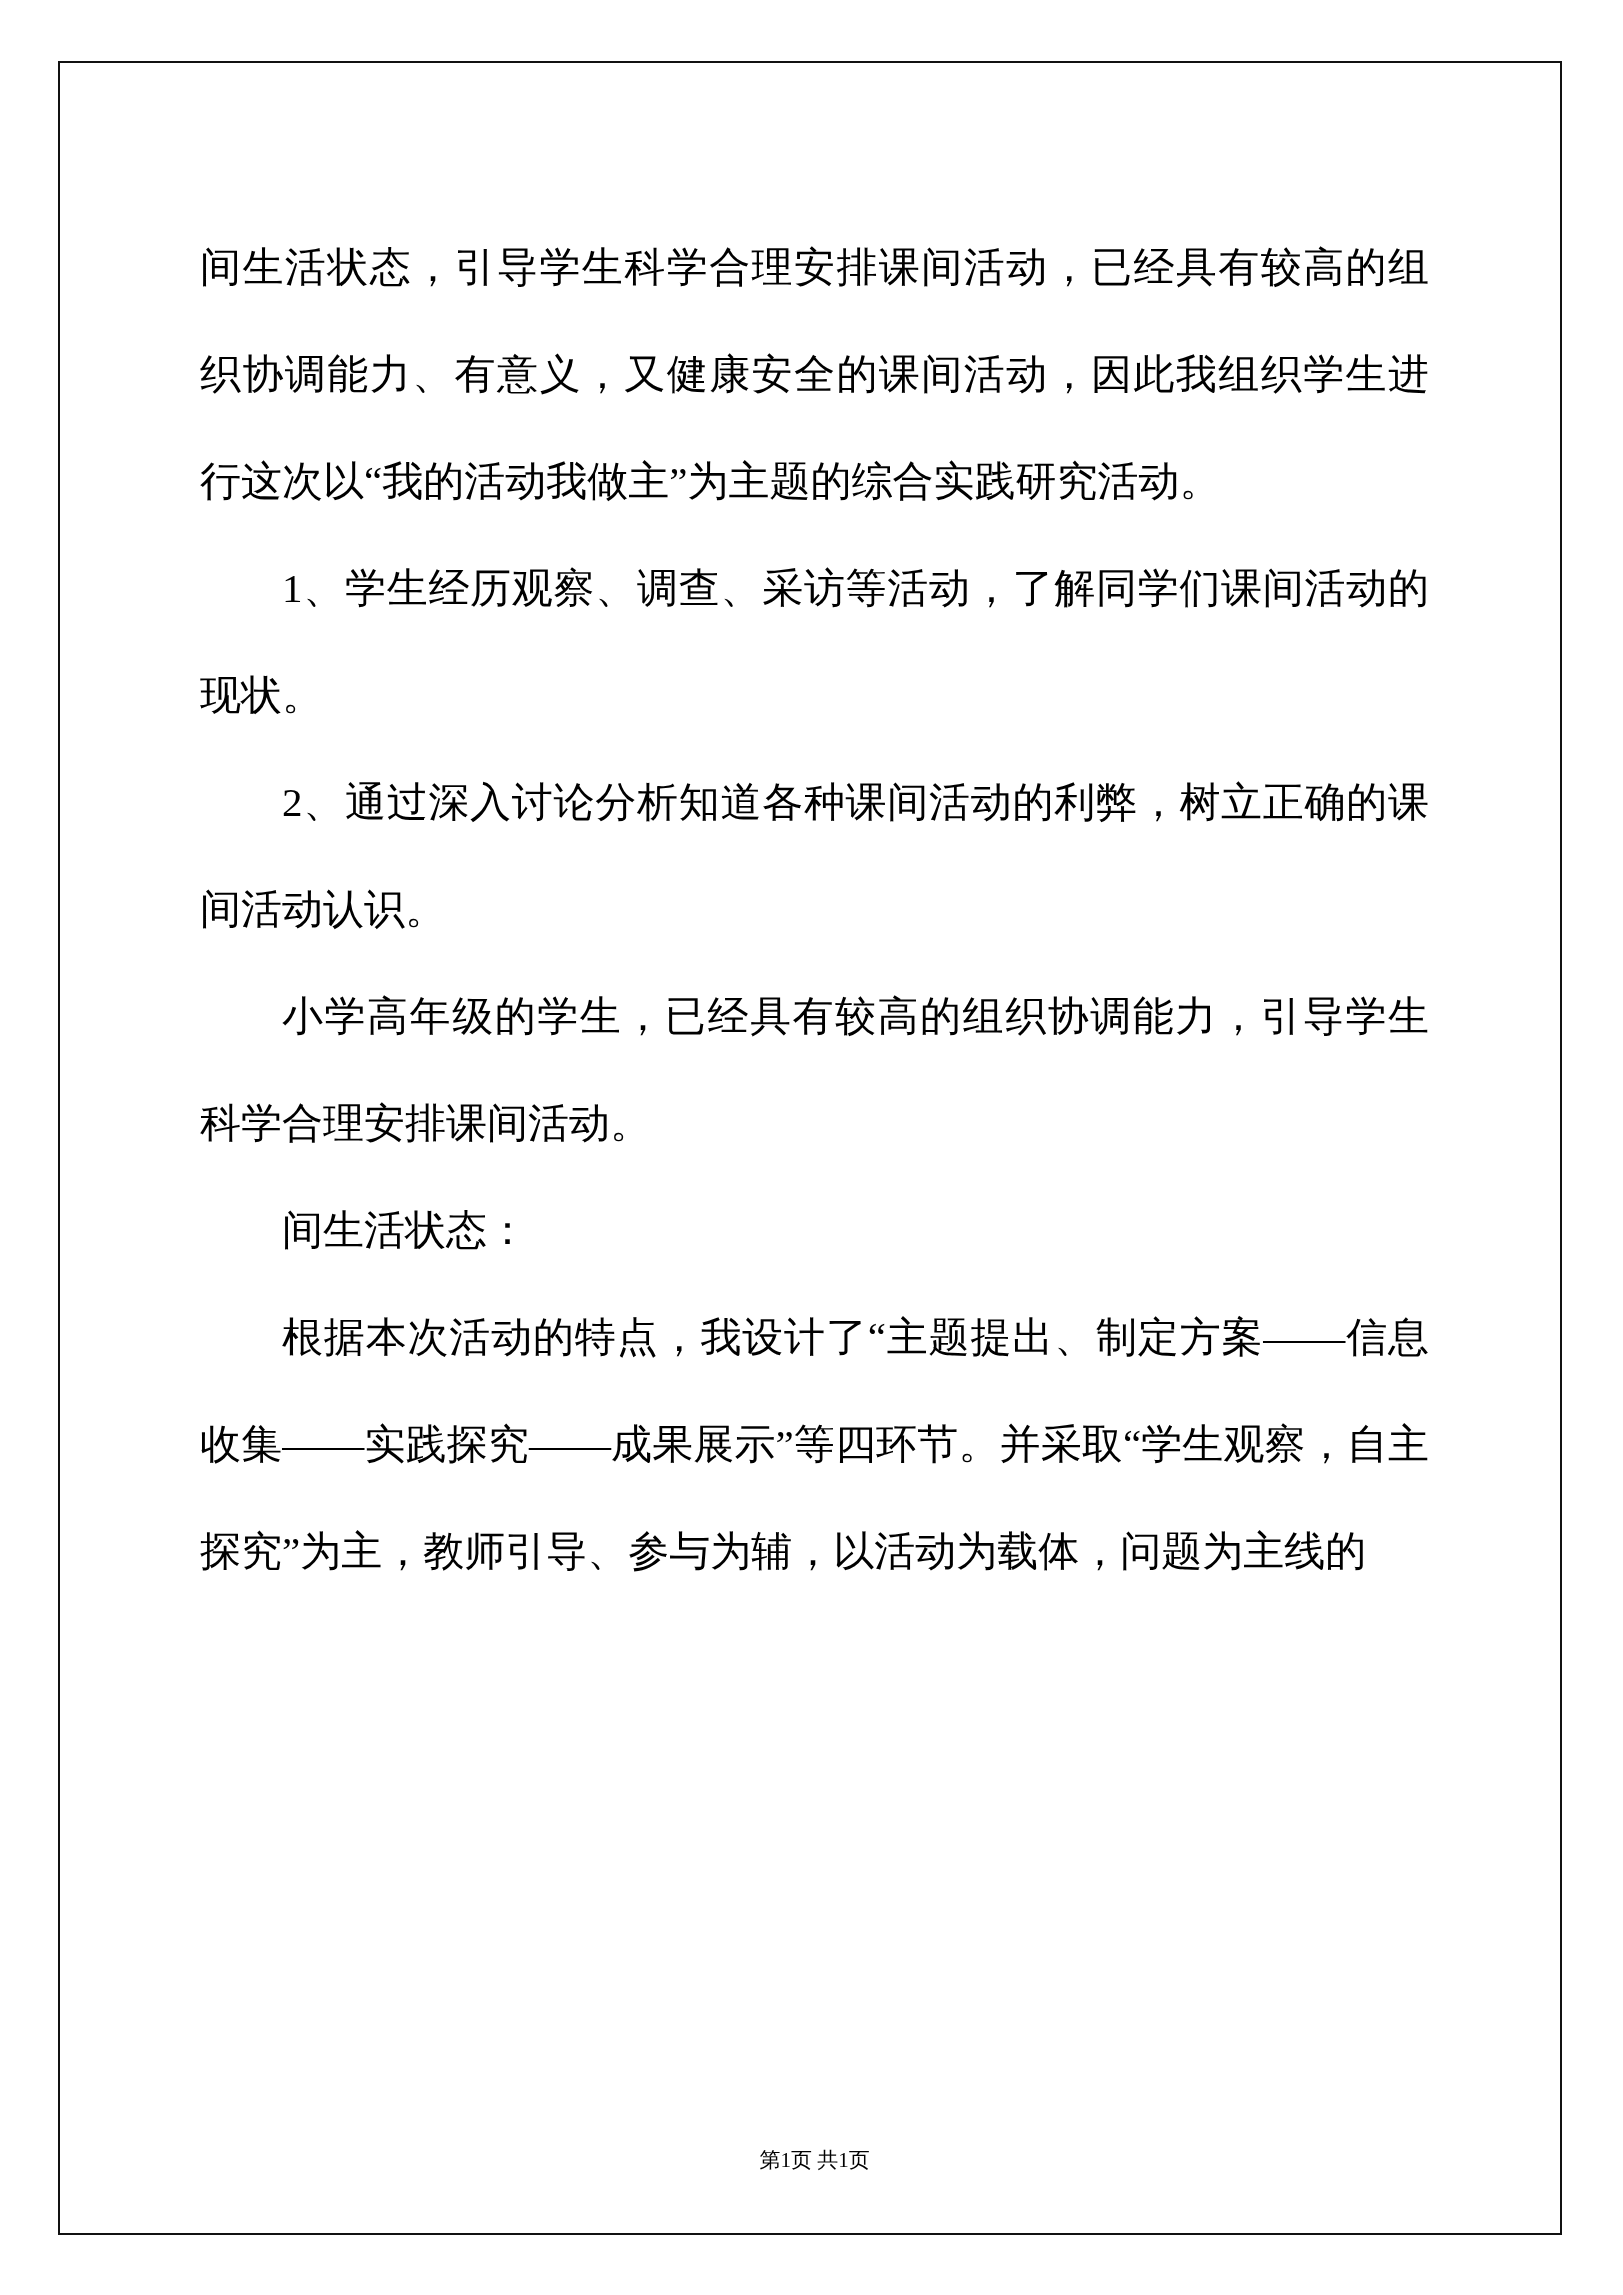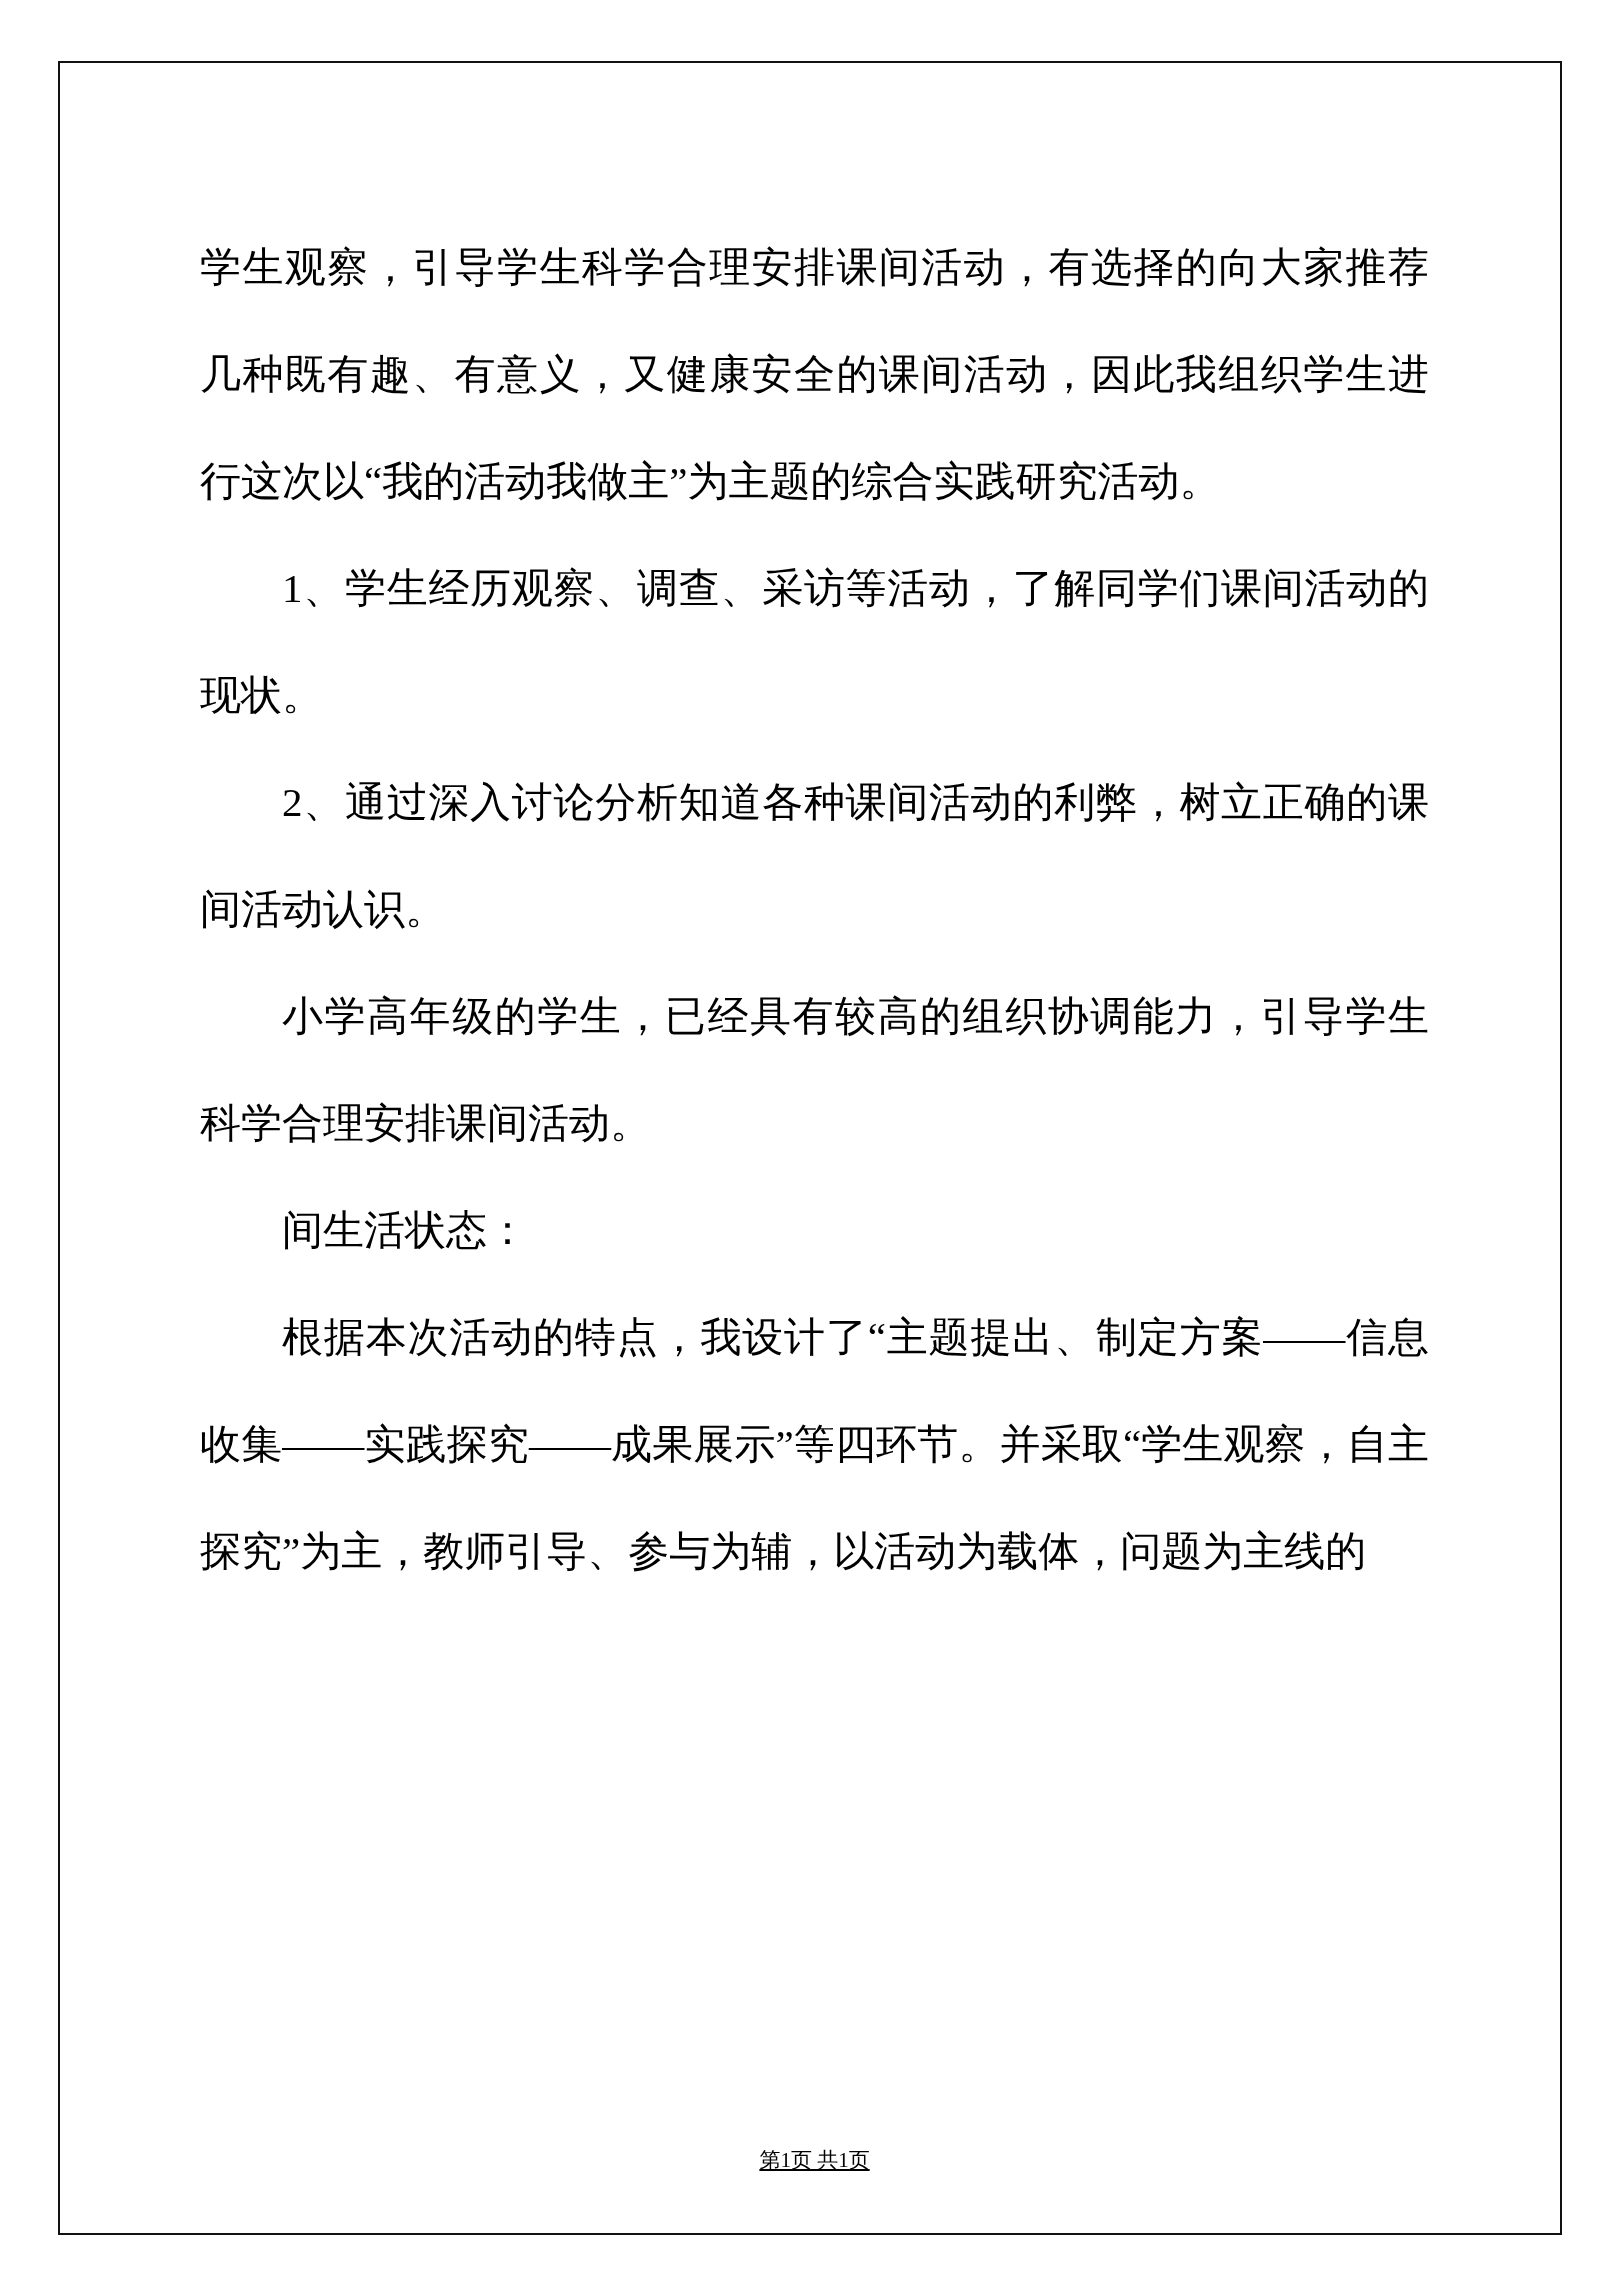--- a/index.html
+++ b/index.html
@@ -46,30 +46,29 @@
   }
   .footer {
     position: absolute;
     left: 200px;
     top: 2147px;
     width: 1229px;
     text-align: center;
     font-size: 21px;
     line-height: 27px;
     color: #000000;
-    text-decoration: underline;
   }
 </style>
 </head>
 <body>
 
 <div class="page-frame"></div>
 
 <div class="content">
-  <p class="para">学生观察，引导学生科学合理安排课间活动，有选择的向大家推荐几种既有趣、有意义，又健康安全的课间活动，因此我组织学生进行这次以“我的活动我做主”为主题的综合实践研究活动。</p>
+  <p class="para">间生活状态，引导学生科学合理安排课间活动，已经具有较高的组织协调能力、有意义，又健康安全的课间活动，因此我组织学生进行这次以“我的活动我做主”为主题的综合实践研究活动。</p>
   <p class="para indent">1、学生经历观察、调查、采访等活动，了解同学们课间活动的现状。</p>
   <p class="para indent">2、通过深入讨论分析知道各种课间活动的利弊，树立正确的课间活动认识。</p>
   <p class="para indent">小学高年级的学生，已经具有较高的组织协调能力，引导学生科学合理安排课间活动。</p>
   <p class="para indent">间生活状态：</p>
   <p class="para indent">根据本次活动的特点，我设计了“主题提出、制定方案——信息收集——实践探究——成果展示”等四环节。并采取“学生观察，自主探究”为主，教师引导、参与为辅，以活动为载体，问题为主线的</p>
 </div>
 
 <div class="footer">第1页  共1页</div>
 
 

